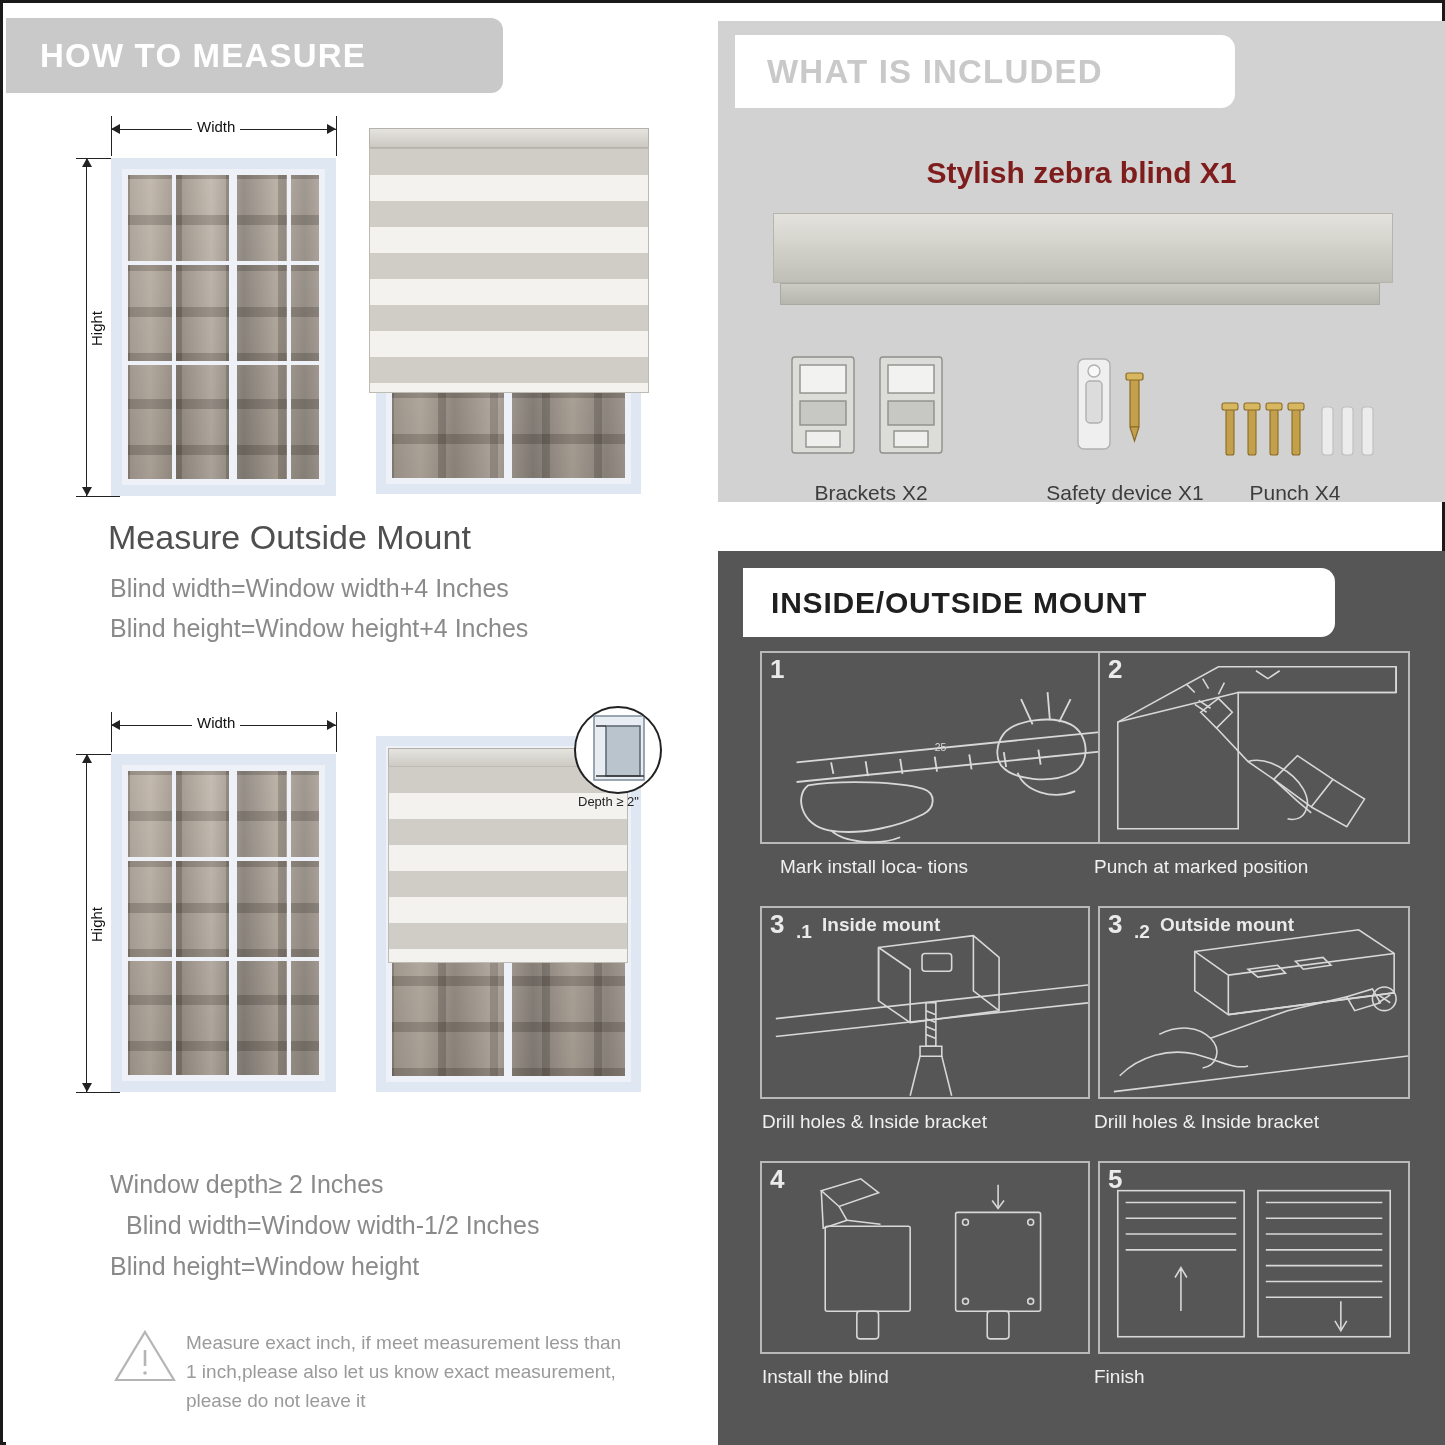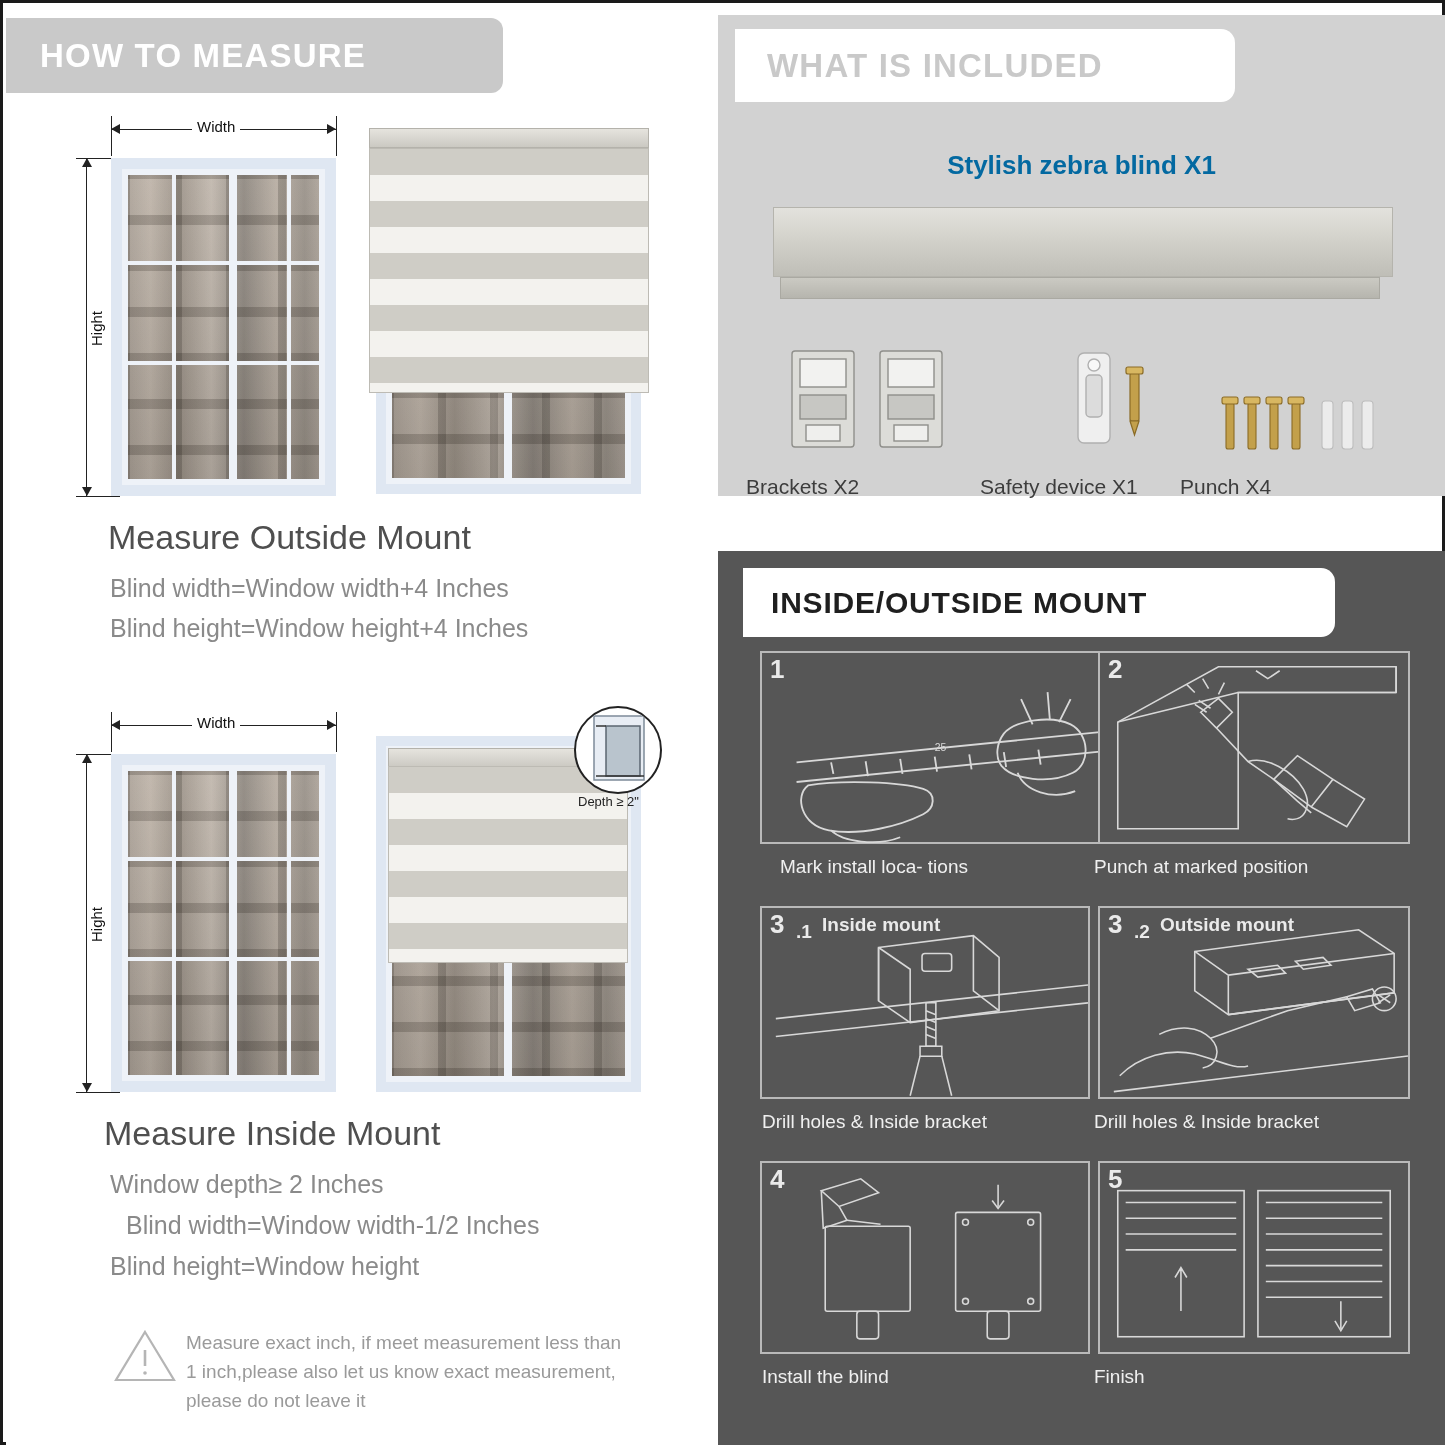--- a/index.html
+++ b/index.html
@@ -188,21 +188,21 @@
     position: absolute;
     font-size: 19px;
     color: #9a9a9a;
     line-height: 29px;
     width: 440px;
   }
 
   
   .right-top {
     position: absolute;
-    left: 715px; top: 12px;
+    left: 715px; top: 18px;
     width: 727px;
     height: 481px;
     background: #d2d2d2;
   }
   .banner-included {
     position: absolute;
     left: 17px; top: 14px;
     width: 500px; height: 73px;
     background: #ffffff;
     border-radius: 0 14px 14px 0;
@@ -213,23 +213,23 @@
     color: #c9c9c9;
     font-size: 33px;
     font-weight: bold;
     letter-spacing: 1.2px;
   }
   .included-title {
     position: absolute;
     left: 0; right: 0;
     top: 135px;
     text-align: center;
-    font-size: 26px;
+    font-size: 30px;
     font-weight: bold;
-    color: #0369a1;
+    color: #7f1d1d;
   }
   .headrail {
     position: absolute;
     left: 55px; top: 192px;
     width: 620px; height: 70px;
     background: linear-gradient(180deg,#e3e2dd 0%, #d3d2cb 45%, #cfcec7 55%, #bfbeb7 100%);
     border: 1px solid #b5b4ad;
     box-sizing: border-box;
   }
   .headrail-lip {
@@ -237,20 +237,21 @@
     left: 62px; top: 262px;
     width: 600px; height: 22px;
     background: linear-gradient(180deg,#cbcac3,#b6b5ae);
     border: 1px solid #aaa9a2;
     box-sizing: border-box;
   }
   .part-label {
     position: absolute;
     font-size: 21px;
     color: #3d3d3d;
+    text-align: center;
   }
 
   
   .right-bottom {
     position: absolute;
     left: 715px; top: 548px;
     width: 727px;
     height: 894px;
     background: #565656;
   }
@@ -388,21 +389,20 @@
     <div class="depth-circle" style="left:568px; top:700px; width:84px; height:84px;">
       <svg width="84" height="84" viewBox="0 0 84 84">
         <rect x="18" y="8" width="50" height="64" fill="#e8edf4" stroke="#7d8b99" stroke-width="1.5"></rect>
         <rect x="30" y="18" width="34" height="50" fill="#b9c4cd" stroke="#5b6670" stroke-width="1.5"></rect>
         <line x1="20" y1="18" x2="30" y2="18" stroke="#333" stroke-width="1.5"></line>
         <line x1="20" y1="68" x2="68" y2="68" stroke="#333" stroke-width="1.5"></line>
       </svg>
     </div>
     <div class="depth-label" style="left:572px; top:788px;">Depth ≥ 2"</div>
 
-    <div class="heading-title" style="left:98px; top:1108px;">Measure Inside Mount</div>
     <div class="spec-line" style="left:104px; top:1164px;">Window depth≥ 2 Inches</div>
     <div class="spec-line" style="left:120px; top:1205px;">Blind width=Window width-1/2 Inches</div>
     <div class="spec-line" style="left:104px; top:1246px;">Blind height=Window height</div>
 
     <div class="warn-tri" style="left:108px; top:1322px;">
       <svg width="62" height="56" viewBox="0 0 62 56">
         <polygon points="31,4 60,52 2,52" fill="none" stroke="#b5b5b5" stroke-width="2.2"></polygon>
         <line x1="31" y1="22" x2="31" y2="38" stroke="#b5b5b5" stroke-width="2.6"></line>
         <circle cx="31" cy="45" r="1.8" fill="#b5b5b5" stroke="none"></circle>
       </svg>

